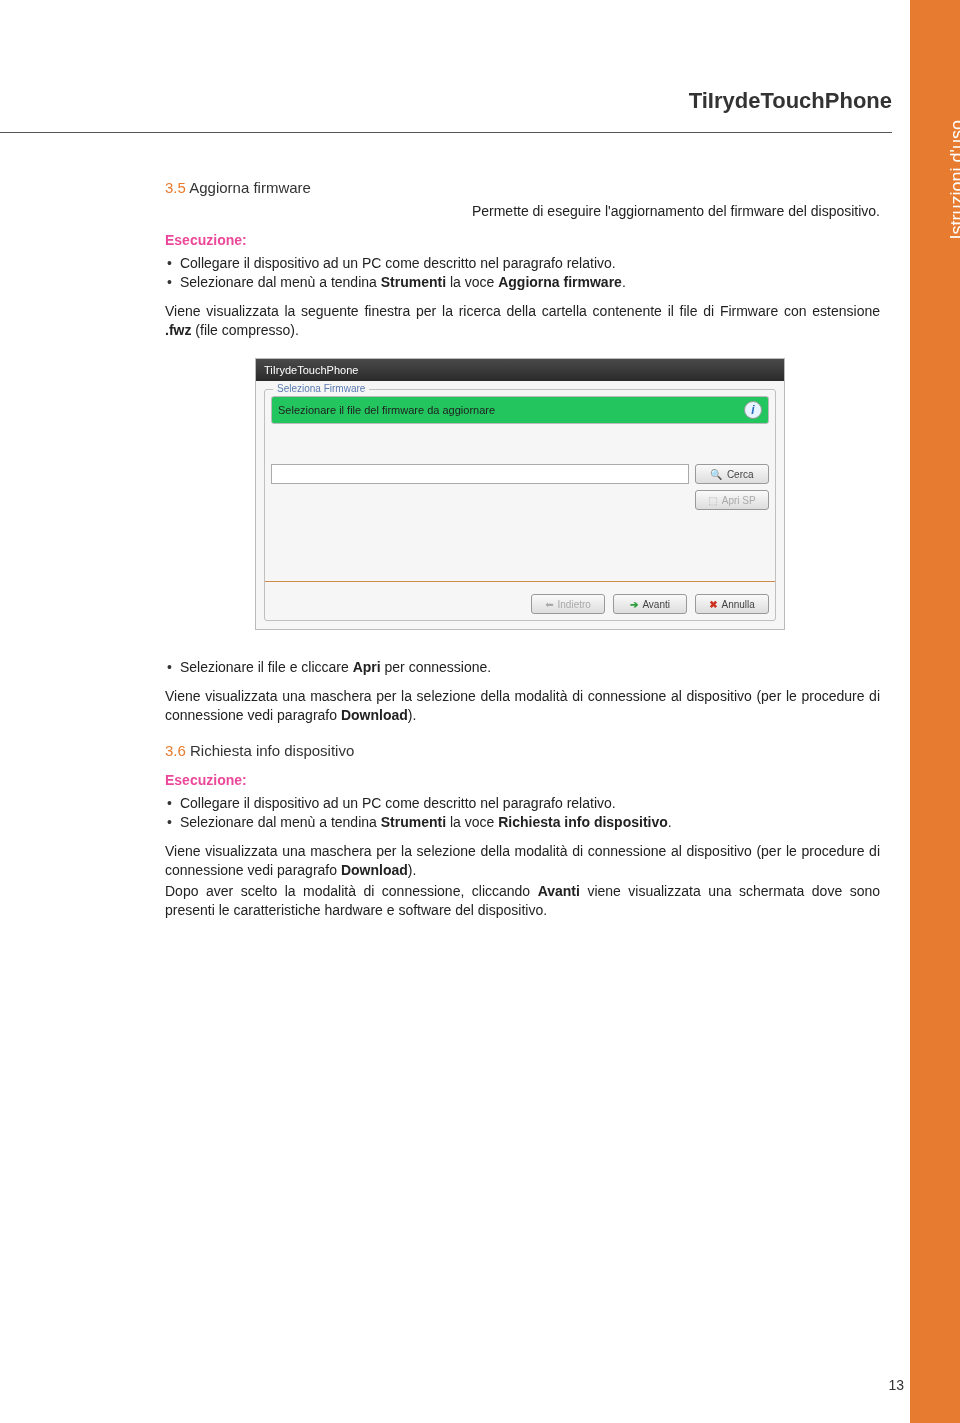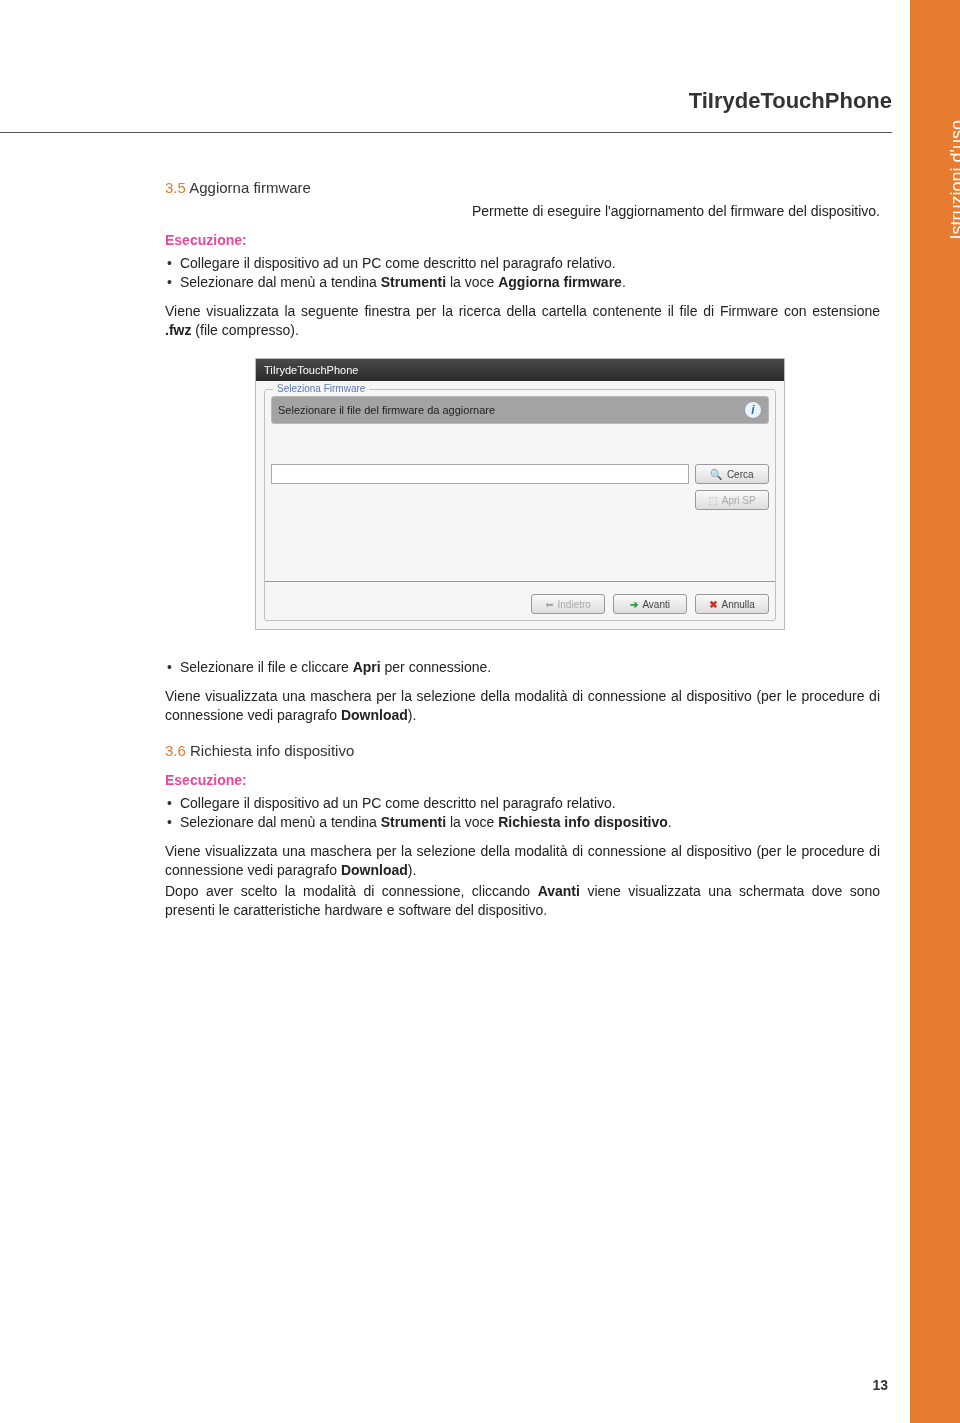--- a/index.html
+++ b/index.html
@@ -89,21 +89,21 @@
   .scr-group-label {
     position: absolute;
     top: -8px; left: 8px;
     background: #f6f6f6;
     padding: 0 4px;
     color: #5a7ab0;
     font-size: 10px;
   }
   .scr-msgrow {
     border: 1px solid #bbb;
-    background: #a3a3a3;
+    background: #22c55e;
     border-radius: 3px;
     padding: 4px 6px;
     display: flex;
     justify-content: space-between;
     align-items: center;
     height: 28px;
     margin-bottom: 40px;
   }
   .scr-info {
     width: 18px; height: 18px; border-radius: 9px;
@@ -153,23 +153,23 @@
     margin-top: 6px;
   }
   .ico-green { color: #2e9e3e; font-weight: bold; }
   .ico-red { color: #cc3020; font-weight: bold; }
   .ico-mag { color: #888; }
   .ico-back { color: #aaa; }
 
   .pagenum {
     position: absolute;
     bottom: 30px;
-    right: 72px;
+    right: 56px;
     font-size: 14px;
-    font-weight: 700;
+    font-weight: 400;
     color: #333;
   }
 </style>
 </head>
 <body>
 
 <div class="orange-side">
   <div class="side-label">Istruzioni d'uso</div>
 </div>
 

